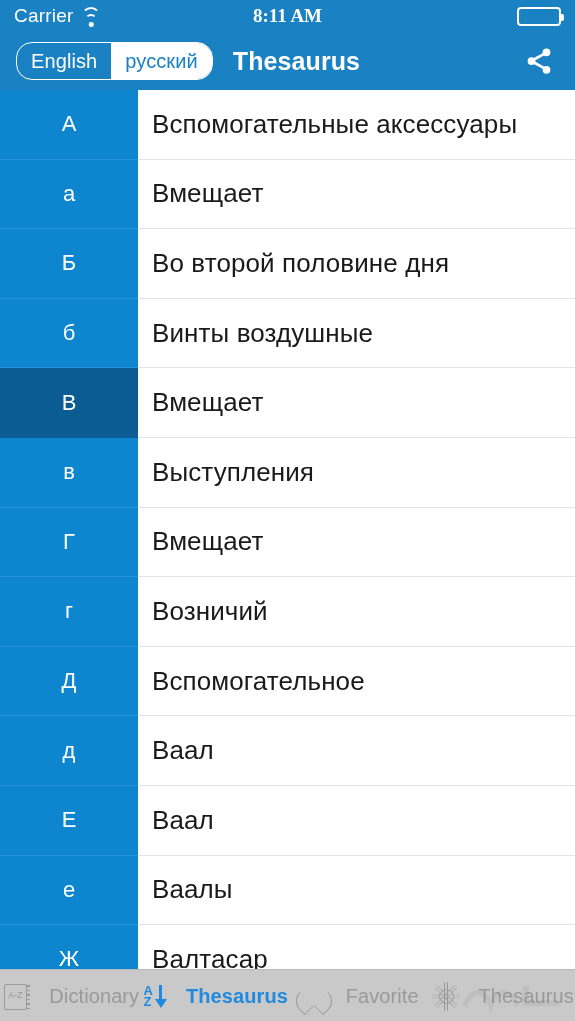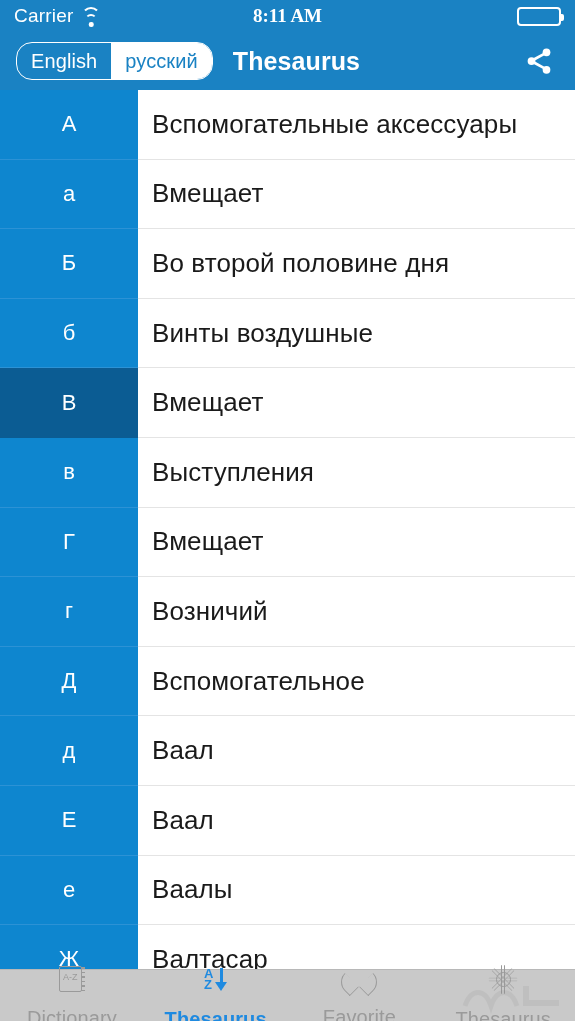--- a/index.html
+++ b/index.html
@@ -95,21 +95,21 @@
     letter-spacing:.1px; white-space:nowrap; overflow:hidden;
   }
 
   
   .tabbar{
     position:absolute; left:0; right:0; bottom:0; height:52px;
     background:#c9c9c9; display:flex; align-items:stretch;
     border-top:1px solid #b8b8b8;
   }
   .tab{
-    flex:1; display:flex; flex-direction:column;
+    flex:1; display:flex; 
     align-items:center; justify-content:center; gap:19px;
     color:#9a9a9a; position:relative;
   }
   .tab.active{ color:#1f8ae0; }
   .tab-ico{ height:28px; display:flex; align-items:flex-end; justify-content:center; }
   .tab-label{ font-size:20px; line-height:14px; letter-spacing:.1px; }
   .tab.active .tab-label{ font-weight:bold; }
 
   
   .book{ width:26px; height:26px; position:relative; }

